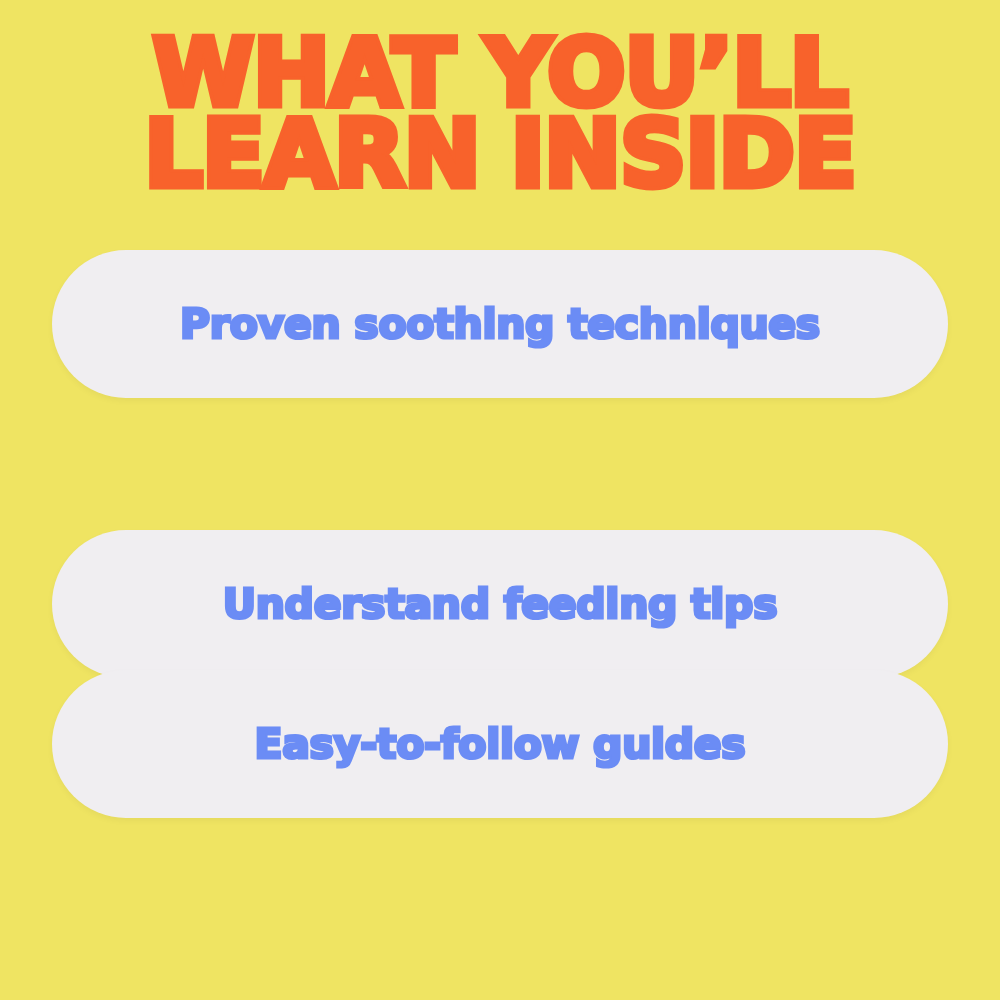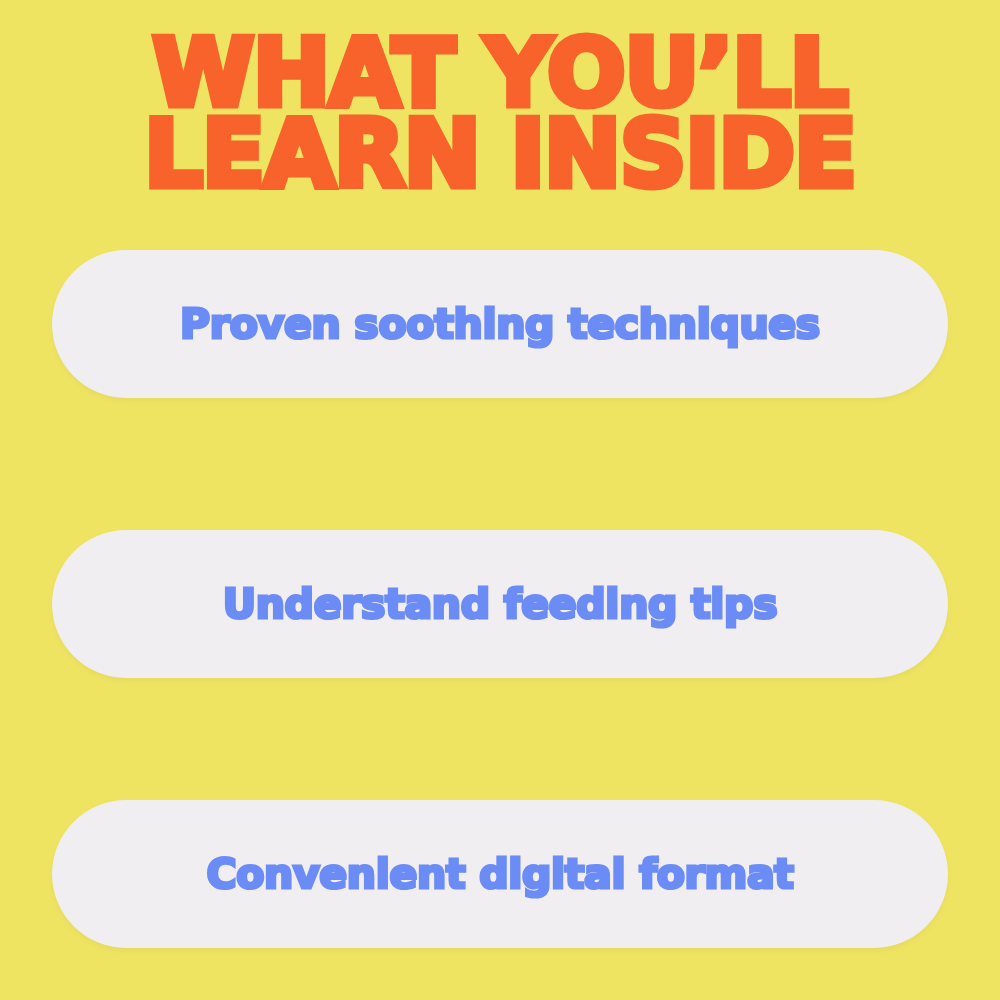--- a/index.html
+++ b/index.html
@@ -97,19 +97,19 @@
 
     <div class="benefit-card c0">
       <span class="benefit-label">Proven soothing techniques</span>
     </div>
 
 
     <div class="benefit-card c2">
       <span class="benefit-label">Understand feeding tips</span>
     </div>
 
+    <div class="benefit-card c3">
+      <span class="benefit-label">Easy-to-follow guides</span>
+    </div>
 
-    <div class="benefit-card c4">
-      <span class="benefit-label">Convenient digital format</span>
-    </div>
 
   </div>
 </div>
 
 </body></html>

